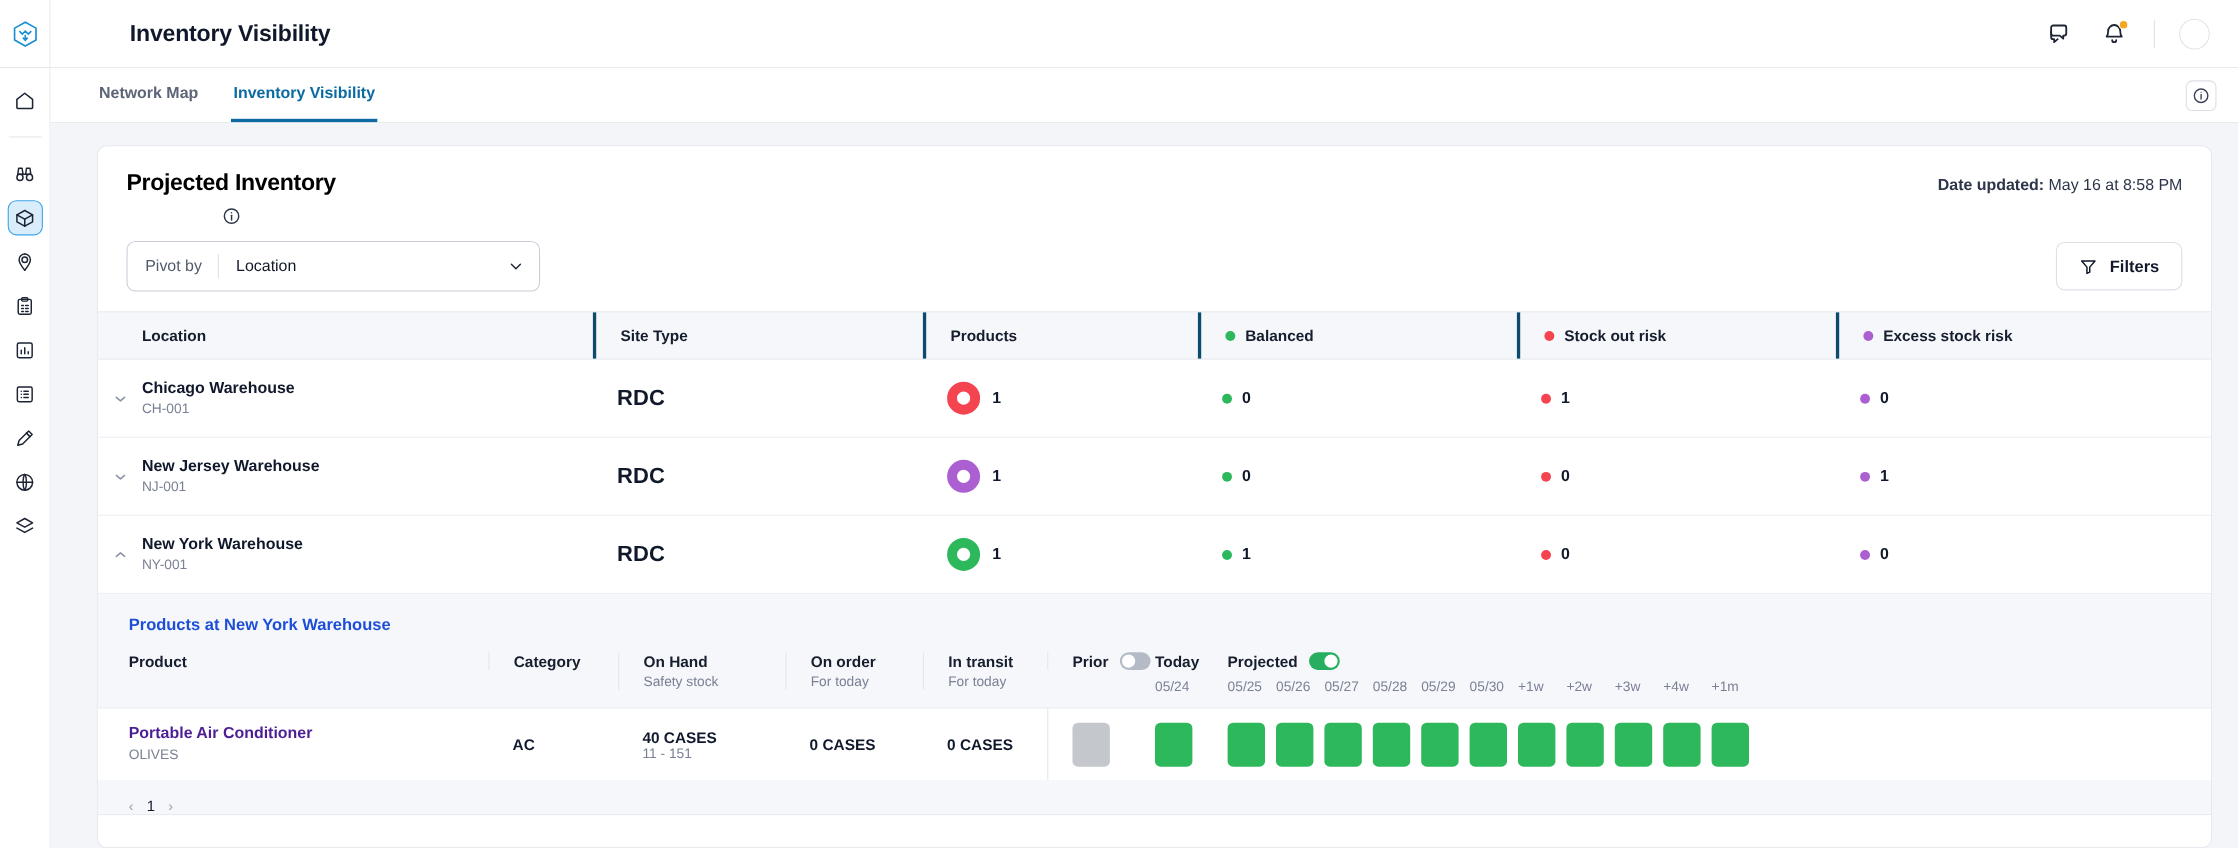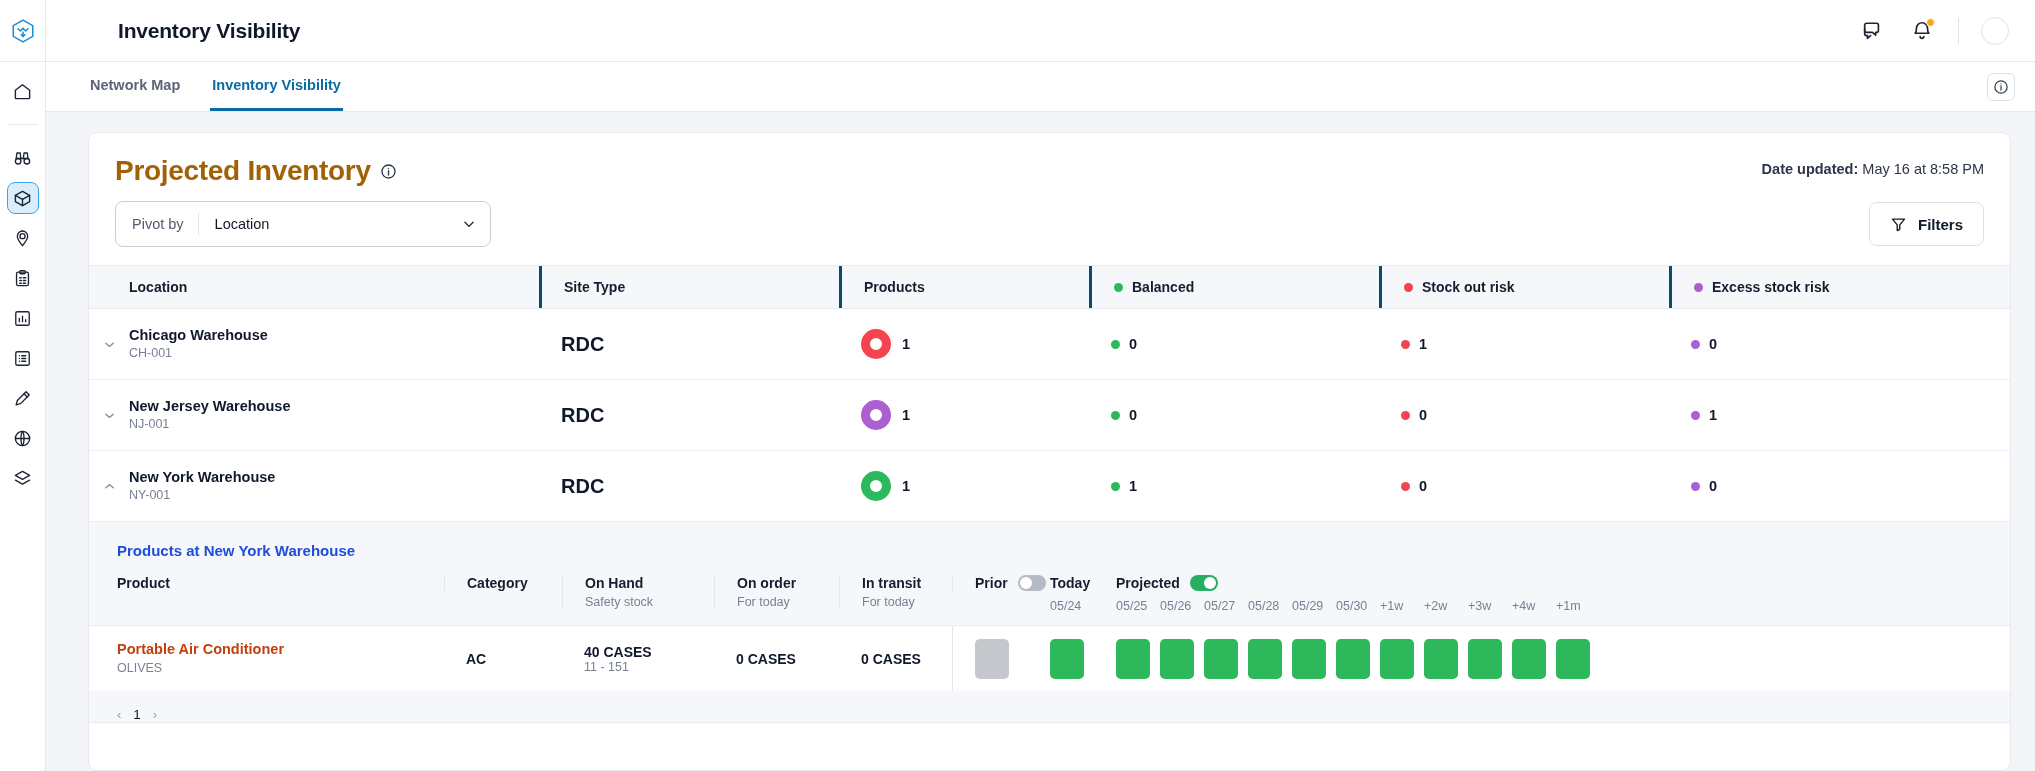--- a/index.html
+++ b/index.html
@@ -72,21 +72,21 @@
   }
   .help-box svg { width: 16px; height: 16px; }
 
   
   .content { flex: 1; background: #f3f5f9; padding: 20px 24px 0 42px; overflow: hidden; }
   .card {
     background: #fff; border: 1px solid #e7e9ee; border-radius: 9px;
     height: 100%; padding: 22px 0 0 0; display: flex; flex-direction: column;
   }
   .card-head { display: flex; align-items: flex-start; padding: 0 26px; }
-  .card-title { font-size: 28px; font-weight: bold; letter-spacing: -0.3px; display: flex; align-items: center; gap: 9px; color: #a16207;}
+  .card-title { font-size: 21px; font-weight: bold; letter-spacing: -0.3px; display: flex; align-items: center; gap: 9px; color: #000000; flex-direction: column;}
   .info-circle { width: 17px; height: 17px; color: #2c3549; display:inline-flex; }
   .info-circle svg { width: 17px; height: 17px; }
   .date-updated { margin-left: auto; font-size: 14.5px; color: #2c3549; padding-top: 6px; }
   .date-updated b { font-weight: bold; }
 
   .toolbar { display: flex; align-items: center; padding: 14px 26px 0 26px; }
   .pivot {
     width: 376px; height: 46px; border: 1px solid #c9ced8; border-radius: 8px;
     display: flex; align-items: center; background: #fff;
   }
@@ -177,21 +177,21 @@
   .toggle.on .knob { left: 14px; }
   .proj-dates { display: flex; margin-top: 4px; }
   .proj-date { width: 44px; font-size: 12.5px; color: #7a8195; text-align: left; }
   .today-date { font-size: 12.5px; color: #7a8195; margin-top: 4px; }
 
   .exp-row {
     display: flex; align-items: center; height: 66px; background: #fff;
     border-top: 1px solid #e9ebf0;
   }
   .er { display: flex; align-items: center; height: 100%; }
-  .prod-name { font-size: 14.5px; font-weight: bold; color: #c2410c; line-height: 1.35; }
+  .prod-name { font-size: 14.5px; font-weight: bold; color: #4c1d95; line-height: 1.35; }
   .prod-sub { font-size: 12.5px; color: #7a8195; line-height: 1.35; }
   .val-main { font-size: 14px; font-weight: bold; color: #10182b; }
   .val-sub { font-size: 12.5px; color: #7a8195; }
   .bar {
     width: 34px; height: 40px; border-radius: 5px; background: #2eb85c;
   }
   .bar.gray { background: #c4c7cc; }
   .bar-cell { width: 44px; display: flex; justify-content: flex-start; }
 
   .pager { display: flex; align-items: center; gap: 12px; padding: 16px 0 0 28px; }

